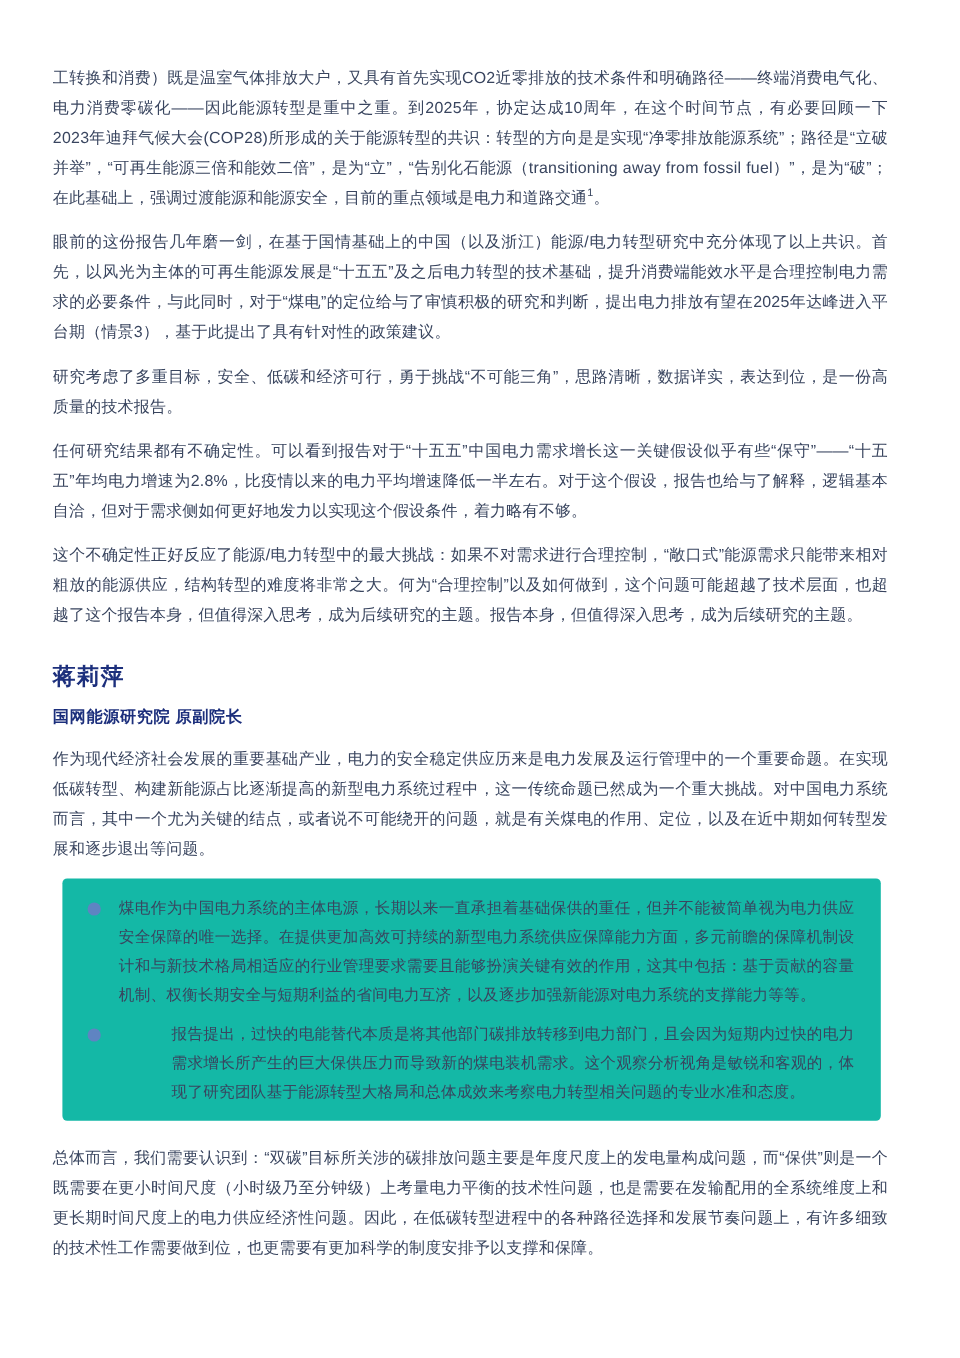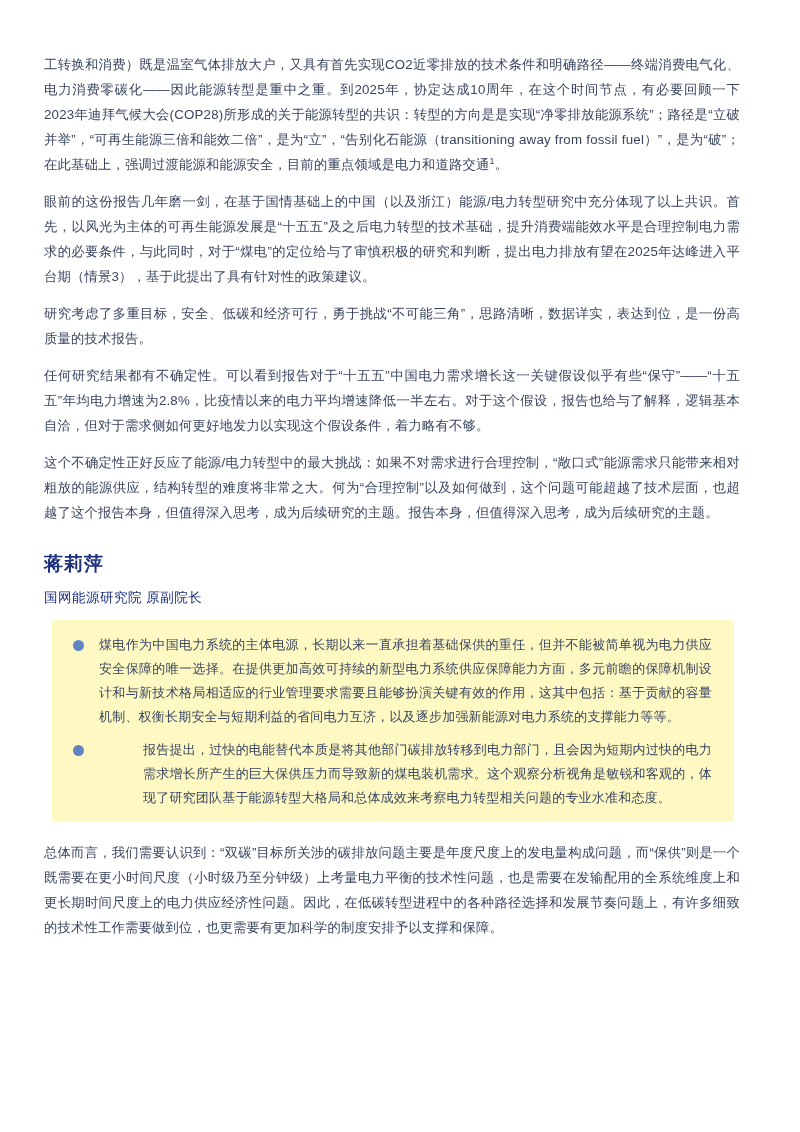--- a/index.html
+++ b/index.html
@@ -33,26 +33,26 @@
     flex-direction: column;
   }
   .reviewer-name {
     font-size: 19px;
     font-weight: bold;
     color: #1c2f7c;
     letter-spacing: 1px;
   }
   .reviewer-title {
     font-size: 13.5px;
-    font-weight: normal;
+    font-weight: bold;
     color: #1c2f7c;
     letter-spacing: 0.5px;
   }
   .highlight-box {
-    background: #fef9c3;
+    background: #14b8a6;
     border-radius: 4px;
     margin: 2px 6px 18px 8px;
     padding: 13px 22px 12px 12px;
   }
   .bullet-item {
     display: flex;
     align-items: flex-start;
   }
   .bullet-item + .bullet-item { margin-top: 9px; gap: 44px; }
   .bullet-dot {
@@ -85,20 +85,21 @@
     <p class="para">任何研究结果都有不确定性。可以看到报告对于“十五五”中国电力需求增长这一关键假设似乎有些“保守”——“十五五”年均电力增速为2.8%，比疫情以来的电力平均增速降低一半左右。对于这个假设，报告也给与了解释，逻辑基本自洽，但对于需求侧如何更好地发力以实现这个假设条件，着力略有不够。</p>
     <p class="para">这个不确定性正好反应了能源/电力转型中的最大挑战：如果不对需求进行合理控制，“敞口式”能源需求只能带来相对粗放的能源供应，结构转型的难度将非常之大。何为“合理控制”以及如何做到，这个问题可能超越了技术层面，也超越了这个报告本身，但值得深入思考，成为后续研究的主题。报告本身，但值得深入思考，成为后续研究的主题。</p>
   </section>
 
   <section>
     <h2 class="reviewer-heading">
       <span class="reviewer-name">蒋莉萍</span>
       <span class="reviewer-title">国网能源研究院 原副院长</span>
     </h2>
 
+    <p class="para">作为现代经济社会发展的重要基础产业，电力的安全稳定供应历来是电力发展及运行管理中的一个重要命题。在实现低碳转型、构建新能源占比逐渐提高的新型电力系统过程中，这一传统命题已然成为一个重大挑战。对中国电力系统而言，其中一个尤为关键的结点，或者说不可能绕开的问题，就是有关煤电的作用、定位，以及在近中期如何转型发展和逐步退出等问题。</p>
 
     <div class="highlight-box">
       <div class="bullet-item">
         <span class="bullet-dot"></span>
         <span class="bullet-text">煤电作为中国电力系统的主体电源，长期以来一直承担着基础保供的重任，但并不能被简单视为电力供应安全保障的唯一选择。在提供更加高效可持续的新型电力系统供应保障能力方面，多元前瞻的保障机制设计和与新技术格局相适应的行业管理要求需要且能够扮演关键有效的作用，这其中包括：基于贡献的容量机制、权衡长期安全与短期利益的省间电力互济，以及逐步加强新能源对电力系统的支撑能力等等。</span>
       </div>
       <div class="bullet-item">
         <span class="bullet-dot"></span>
         <span class="bullet-text">报告提出，过快的电能替代本质是将其他部门碳排放转移到电力部门，且会因为短期内过快的电力需求增长所产生的巨大保供压力而导致新的煤电装机需求。这个观察分析视角是敏锐和客观的，体现了研究团队基于能源转型大格局和总体成效来考察电力转型相关问题的专业水准和态度。</span>
       </div>

